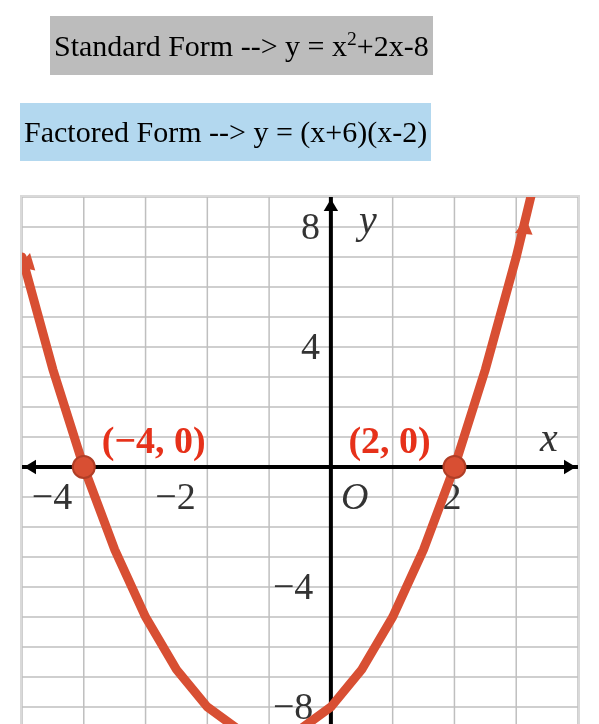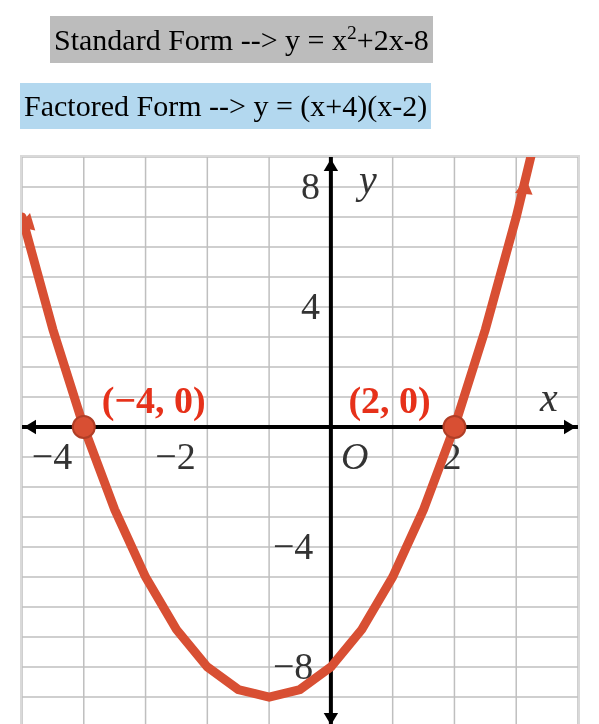--- a/index.html
+++ b/index.html
@@ -6,23 +6,23 @@
   body {
     margin: 0;
     padding: 16px 20px;
     width: 599px;
     font-family: "Times New Roman", serif;
     background: #fff;
     color: #000;
   }
   .eq-line {
     font-size: 30px;
-    margin-bottom: 20px;
+    margin-bottom: 28px;
     display: inline-block;
-    padding: 6px 4px;
+    padding: 12px 4px;
     text-align: center;
   }
   .eq-standard { background: #bcbcbc; margin-left: 30px; }
   .eq-factored { background: #b3d8ef; }
   sup { font-size: 0.65em; }
   .graph-wrap {
     width: 560px;
     height: 574px;
     border: 2px solid #d9d9d9;
     position: relative;
@@ -36,21 +36,21 @@
 
 
 
 <div class="eq-line eq-standard">
   <span>Standard Form --&gt;</span>
   <span id="std-expr"> y = x<sup>2</sup>+2x-8</span>
 </div>
 <br>
 <div class="eq-line eq-factored">
   <span>Factored Form --&gt;</span>
-  <span>y = (x+4)(x-2)</span>
+  <span>y = (x+6)(x-2)</span>
 </div>
 
 
 <div class="graph-wrap">
   <svg id="graph-svg" width="556" height="570">
       <line x1="0" y1="0" x2="0" y2="570" stroke="#bfbfbf" stroke-width="1.5"></line>
       <line x1="61.77777777777778" y1="0" x2="61.77777777777778" y2="570" stroke="#bfbfbf" stroke-width="1.5"></line>
       <line x1="123.55555555555556" y1="0" x2="123.55555555555556" y2="570" stroke="#bfbfbf" stroke-width="1.5"></line>
       <line x1="185.33333333333334" y1="0" x2="185.33333333333334" y2="570" stroke="#bfbfbf" stroke-width="1.5"></line>
       <line x1="247.11111111111111" y1="0" x2="247.11111111111111" y2="570" stroke="#bfbfbf" stroke-width="1.5"></line>

